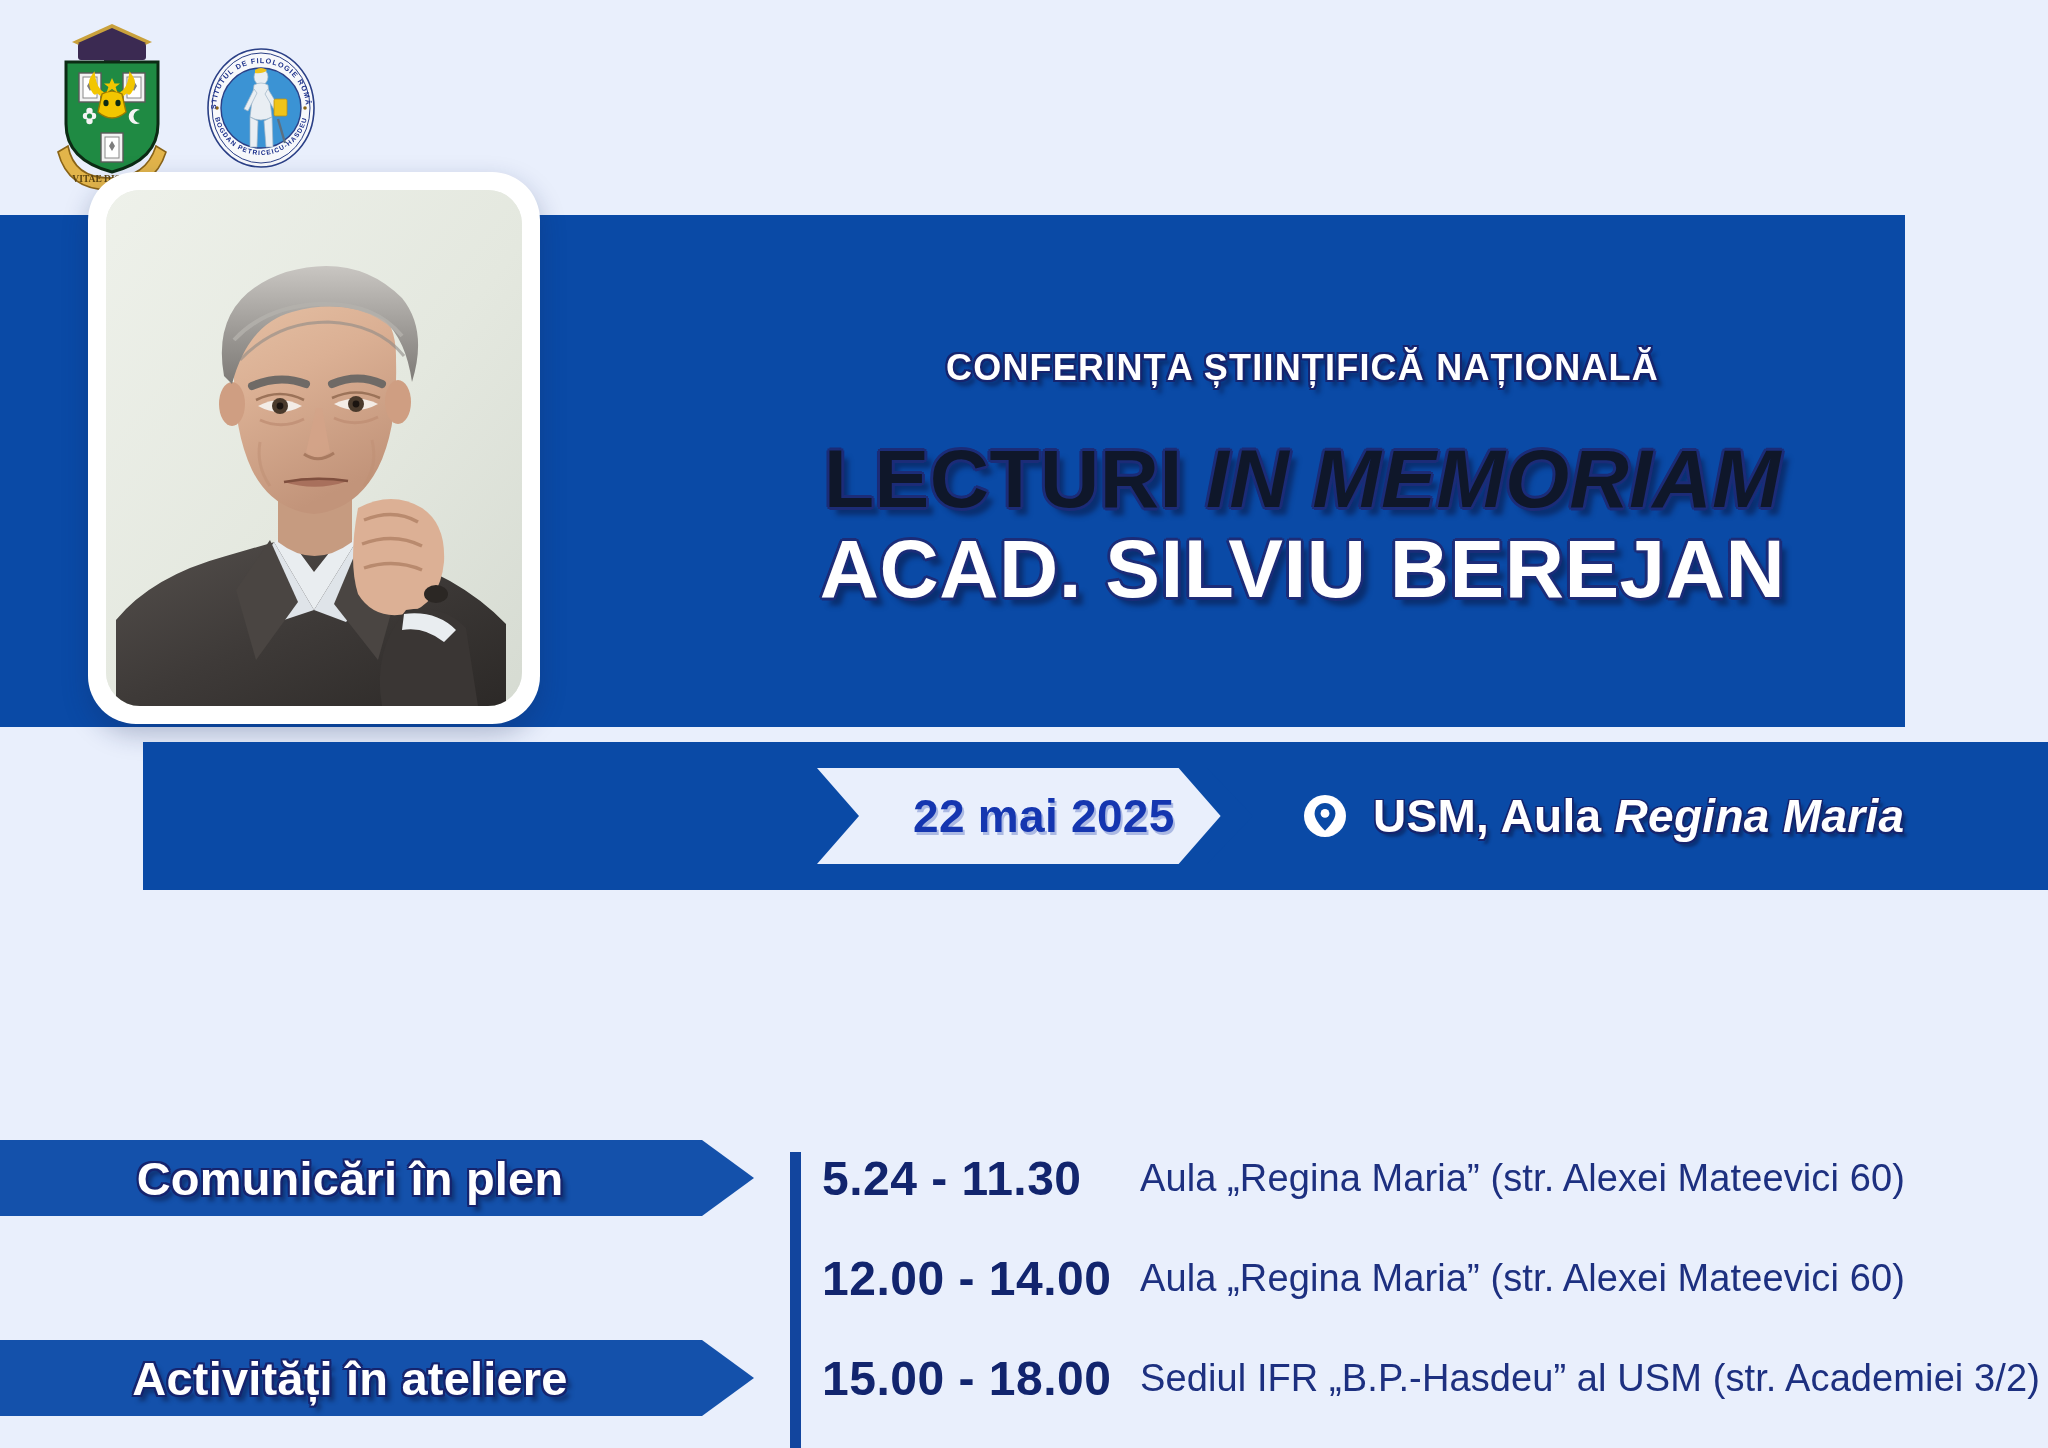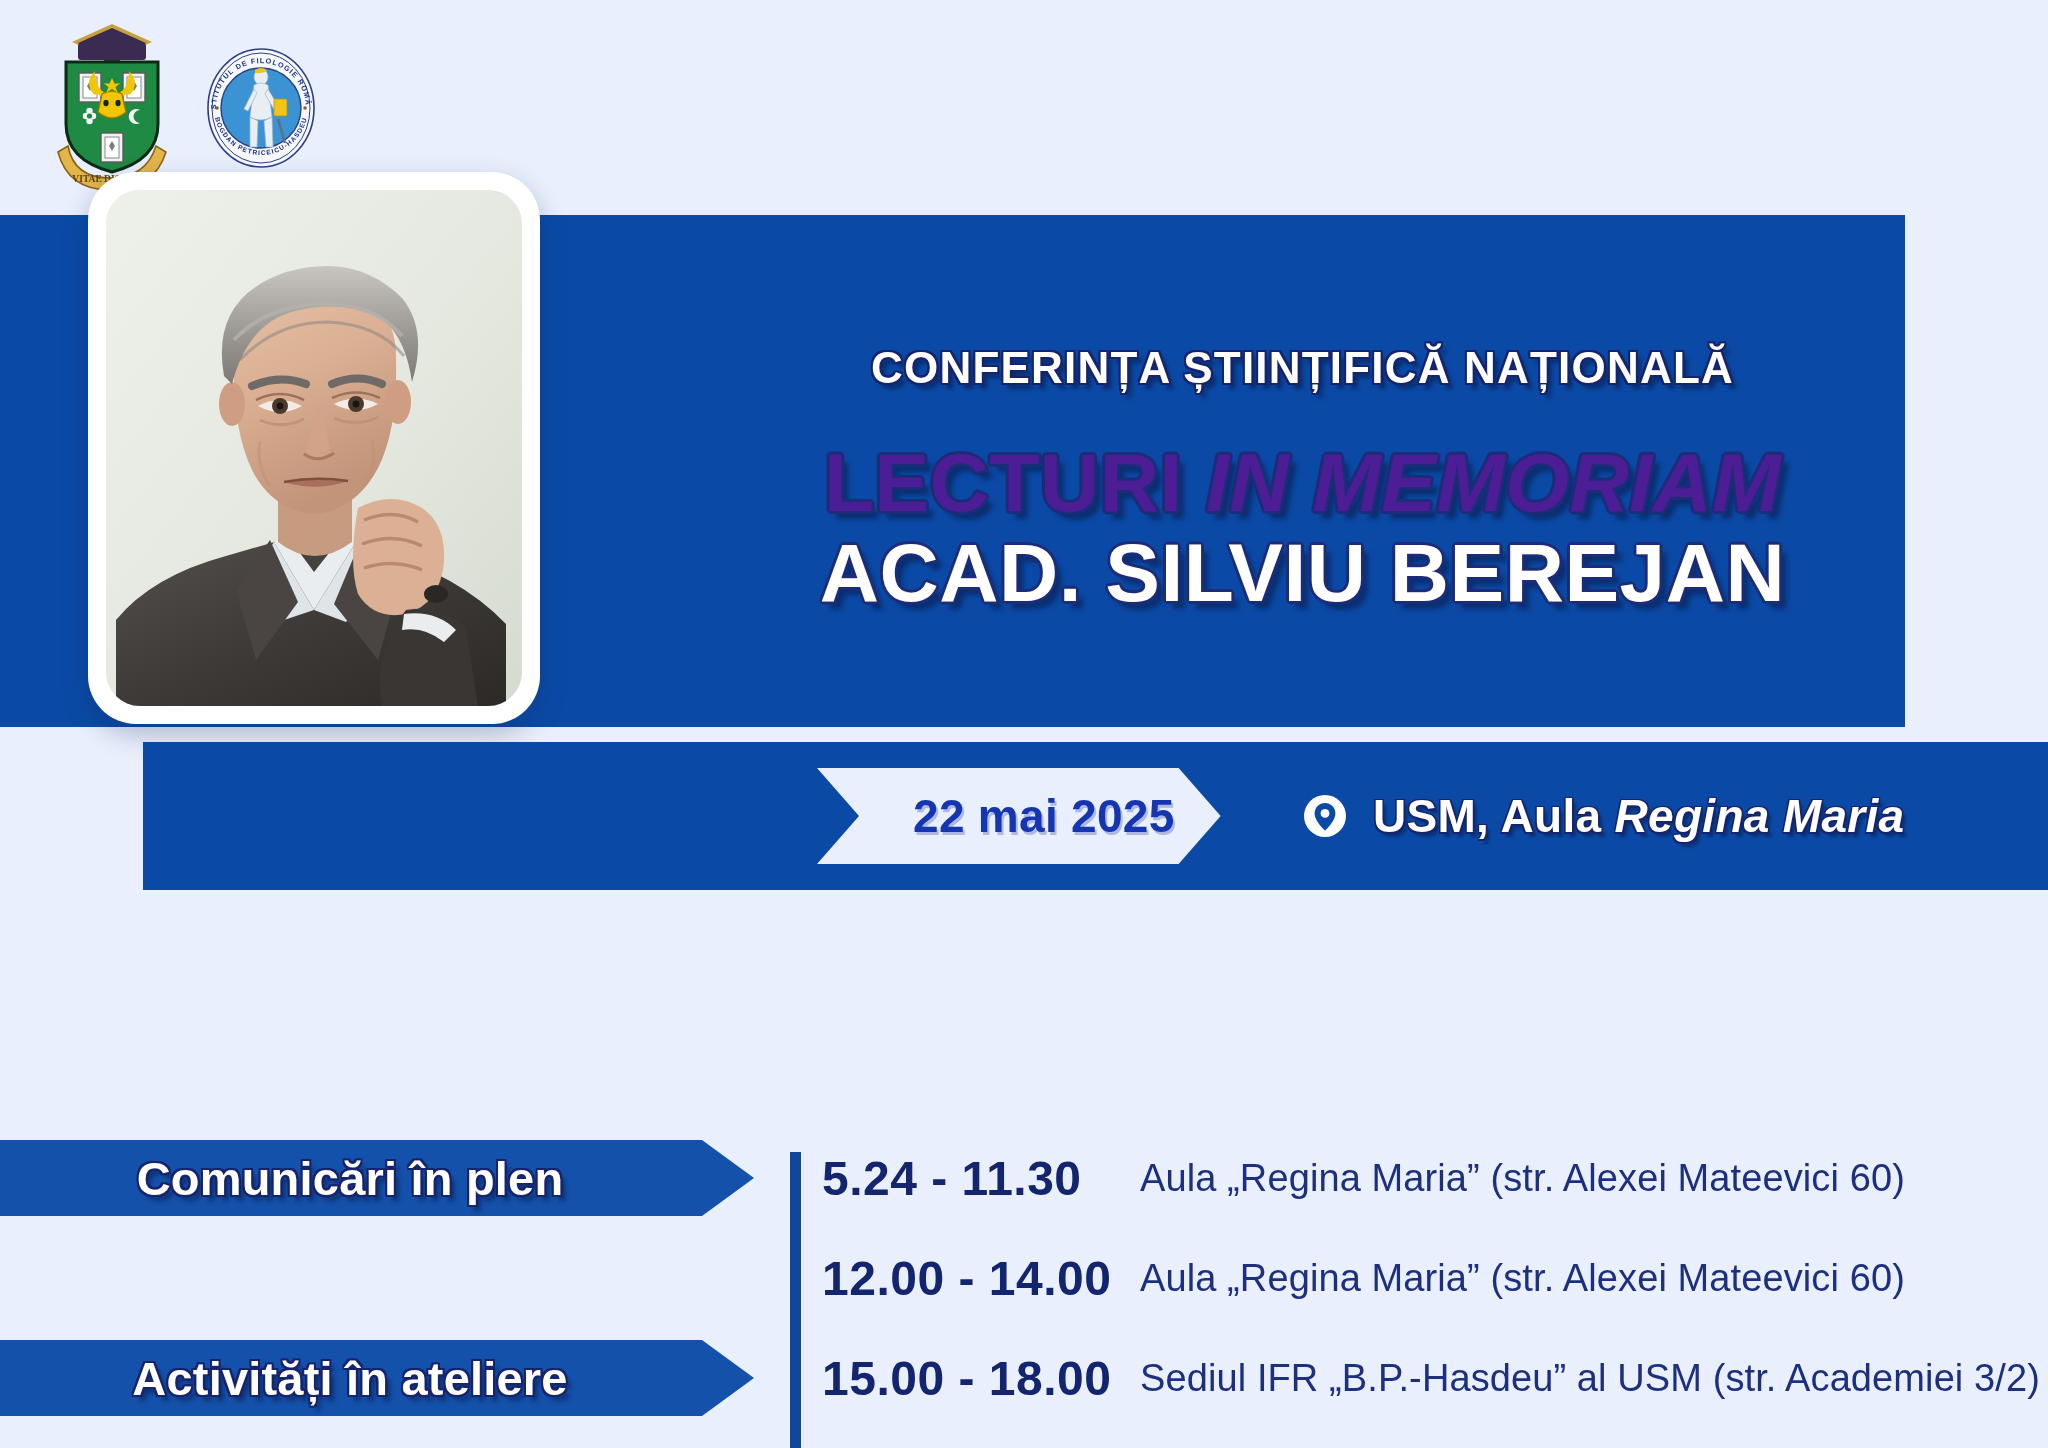--- a/index.html
+++ b/index.html
@@ -32,31 +32,31 @@
   .hero-block{
     position:absolute; left:0; top:215px; width:1905px; height:512px;
     background:#0a4aa6;
   }
   .hero-text{
     position:absolute; left:700px; top:215px; width:1205px; height:512px;
     display:flex; flex-direction:column; align-items:center; justify-content:center;
     gap:4px;
   }
   .kicker{
-    font-size:44px; font-weight:bold; color:#ffffff; letter-spacing:1.2px;
+    font-size:36px; font-weight:bold; color:#ffffff; letter-spacing:1.2px;
     text-align:center; white-space:nowrap;
     text-shadow:
       -2px -2px 0 #16246e, 2px -2px 0 #16246e, -2px 2px 0 #16246e, 2px 2px 0 #16246e,
       0 -2px 0 #16246e, 0 2px 0 #16246e, -2px 0 0 #16246e, 2px 0 0 #16246e,
       5px 6px 4px rgba(10,20,60,.55);
     margin-bottom:44px;
     margin-top:17px;
   }
   .title-main{
-    font-size:82px; font-weight:bold; color:#4c1d95; letter-spacing:.5px;
+    font-size:82px; font-weight:bold; color:#0f172a; letter-spacing:.5px;
     text-align:center; white-space:nowrap; line-height:84px;
     text-shadow:
       -2px -2px 0 #1c2c78, 2px -2px 0 #1c2c78, -2px 2px 0 #1c2c78, 2px 2px 0 #1c2c78,
       0 -3px 0 #1c2c78, 0 3px 0 #1c2c78, -3px 0 0 #1c2c78, 3px 0 0 #1c2c78,
       7px 8px 5px rgba(10,20,60,.5);
   }
   .title-main .it{ font-style:italic; }
   .title-sub{
     font-size:82px; font-weight:bold; color:#ffffff; letter-spacing:.5px;
     text-align:center; white-space:nowrap; line-height:88px;

